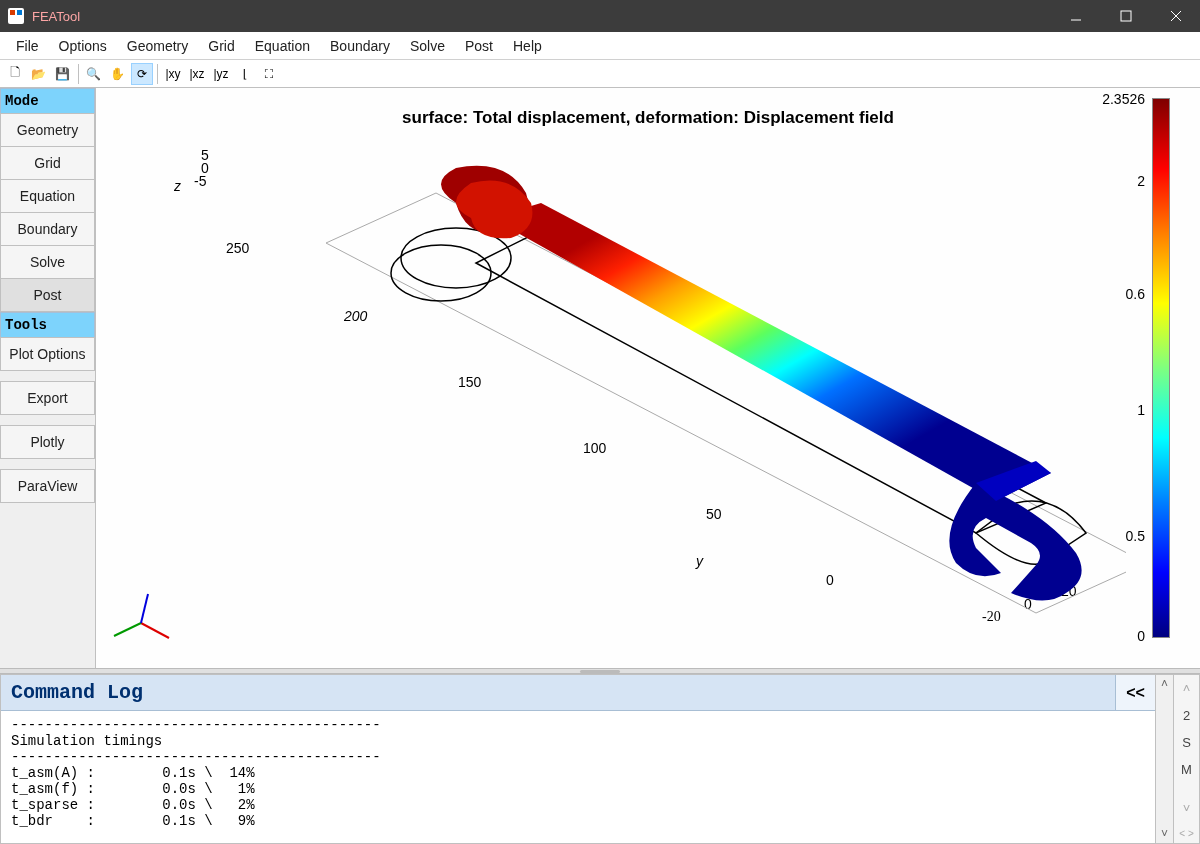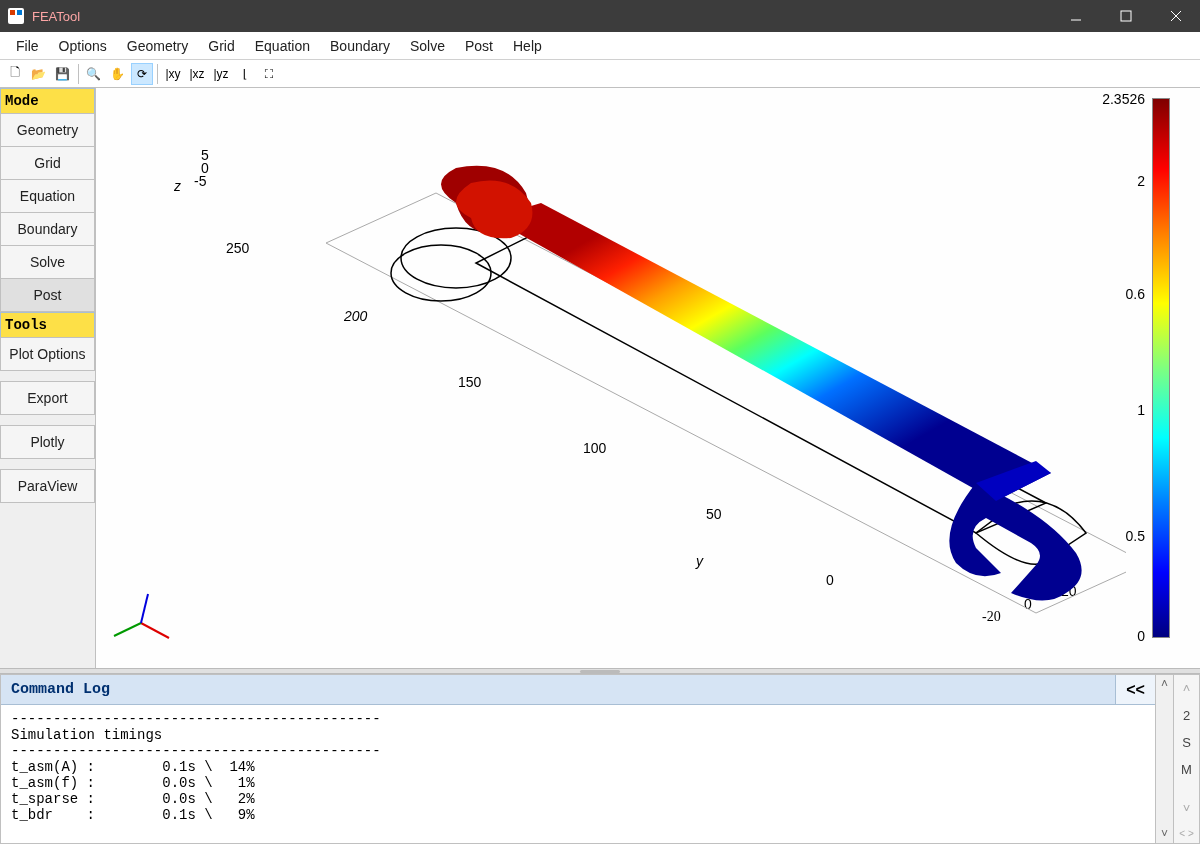--- a/index.html
+++ b/index.html
@@ -21,21 +21,21 @@
 
 
 .toolbar { height: 28px; background: #fff; border-bottom: 1px solid #c0c0c0; display: flex; align-items: center; padding: 2px 4px; gap: 2px; }
 .toolbar .sep { width: 1px; height: 20px; background: #c0c0c0; margin: 0 2px; }
 .tbtn { width: 22px; height: 22px; border:1px solid transparent; display:flex; align-items:center; justify-content:center; cursor:pointer; font-size:12px; }
 .tbtn.active { background:#cce8ff; border:1px solid #99d1ff; }
 
 
 .main { flex:1; display:flex; min-height:0; }
 .sidepanel { width: 96px; background:#efefef; border-right:1px solid #c0c0c0; display:flex; flex-direction:column; }
-.sidepanel .section-header { background:#fde047; border:1px solid #a8bed4; padding:4px; font-size:14px; font-weight:bold; font-family: "Courier New", monospace; text-align:left; }
+.sidepanel .section-header { background:#7dd3fc; border:1px solid #a8bed4; padding:4px; font-size:14px; font-weight:bold; font-family: "Courier New", monospace; text-align:left; }
 .sidepanel .sidebtn { border:1px solid #c0c0c0; background:#f5f5f5; padding:8px 2px; font-size:14px; text-align:center; cursor:pointer; color:#222; margin: -1px 0 0 0; }
 .sidepanel .sidebtn.active { background:#e0e0e0; font-weight:normal; }
 
 .viewport { flex:1; background:#fefefe; position:relative; overflow:hidden; }
 .plot-title { position:absolute; top:20px; left:50%; transform:translateX(-50%); font-size:17px; font-weight:bold; color:#000; white-space:nowrap; }
 
 
 .axlbl { position:absolute; font-size:14px; color:#000; font-family: Arial, sans-serif; }
 
 
@@ -43,21 +43,21 @@
 .cblbl { position:absolute; right:55px; font-size:14px; color:#000; }
 
 
 .splitter { height:6px; background:#e0e0e0; border-top:1px solid #bbb; border-bottom:1px solid #bbb; display:flex; align-items:center; justify-content:center; cursor:row-resize; }
 .splitter .grip { width:40px; height:3px; background:#bbb; border-radius:2px; }
 
 
 .logwrap { height: 170px; display:flex; }
 .logmain { flex:1; display:flex; flex-direction:column; border:1px solid #c0c0c0; }
 .loghdr { display:flex; background:#d6e4f4; border-bottom:1px solid #a8bed4; }
-.loghdr .logtitle { flex:1; padding:6px 10px; font-family:"Courier New", monospace; font-weight:bold; font-size:15px; color:#003070; }
+.loghdr .logtitle { flex:1; padding:6px 10px; font-family:"Courier New", monospace; font-weight:bold; font-size:20px; color:#003070; }
 .loghdr .collapsebtn { width:40px; border-left:1px solid #a8bed4; display:flex; align-items:center; justify-content:center; font-weight:bold; cursor:pointer; background:#eef4fb; }
 .logbody { flex:1; background:#fff; font-family:"Courier New", monospace; font-size:14px; padding:6px 10px; white-space:pre; overflow:auto; position:relative; }
 .logscroll { width:18px; background:#f0f0f0; border:1px solid #c0c0c0; border-left:none; display:flex; flex-direction:column; align-items:center; justify-content:space-between; font-size:12px; color:#666; padding:2px 0; }
 .rightmini { width:26px; background:#f5f5f5; border:1px solid #c0c0c0; border-left:none; display:flex; flex-direction:column; align-items:center; gap:12px; padding:6px 0; font-family:"Courier New", monospace; font-size:13px; color:#444; }
 
 
 .wrench-wrap { position:absolute; left:180px; top:45px; width:850px; height:560px; }
 .wrench-wrap svg { width:100%; height:100%; }
 
 </style>
@@ -129,20 +129,21 @@
     <div class="section-header">Tools</div>
     <div id="tool-items">
         <div class="sidebtn">Plot Options</div>
         <div class="sidebtn" style="margin-top: 10px;">Export</div>
         <div class="sidebtn" style="margin-top: 10px;">Plotly</div>
         <div class="sidebtn" style="margin-top: 10px;">ParaView</div>
       </div>
   </div>
 
   <div class="viewport">
+    <div class="plot-title">surface: Total displacement, deformation: Displacement field</div>
 
     <div class="axlbl" style="left:105px; top:59px;">5</div>
     <div class="axlbl" style="left:105px; top:72px;">0</div>
     <div class="axlbl" style="left:98px; top:85px;">-5</div>
     <div class="axlbl" style="left:78px; top:90px; font-style:italic;">z</div>
 
     <div class="axlbl" style="left:130px; top:152px;">250</div>
     <div class="axlbl" style="left:248px; top:220px;font-style:italic;">200</div>
     <div class="axlbl" style="left:362px; top:286px;text-align:right;">150</div>
     <div class="axlbl" style="left:487px; top:352px;">100</div>

